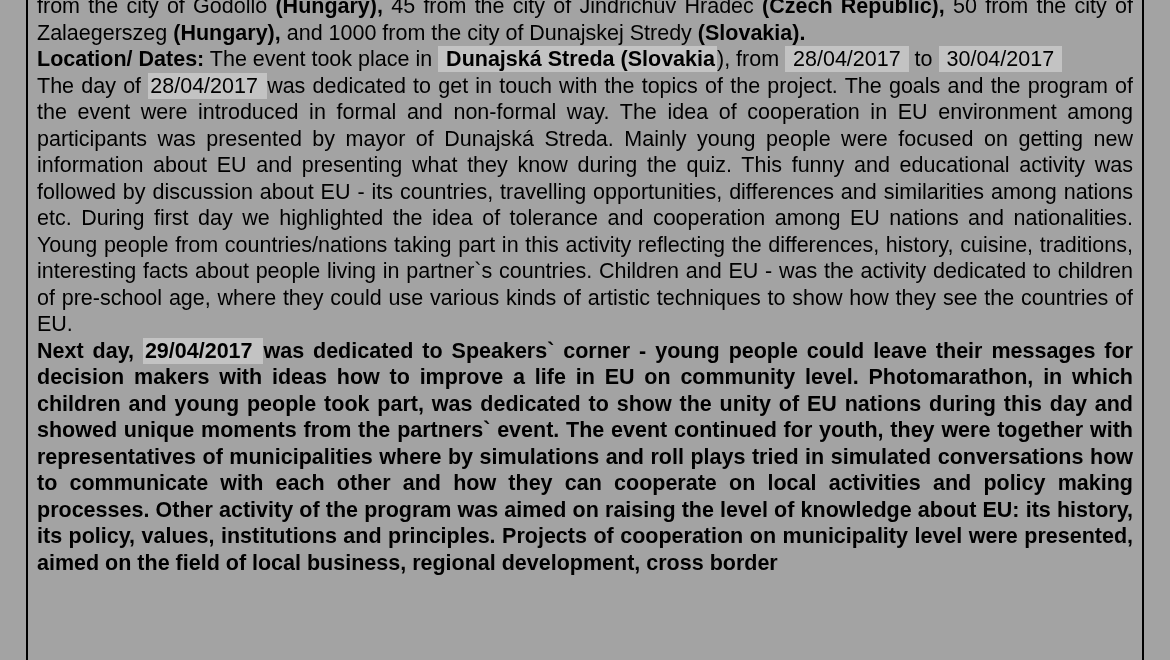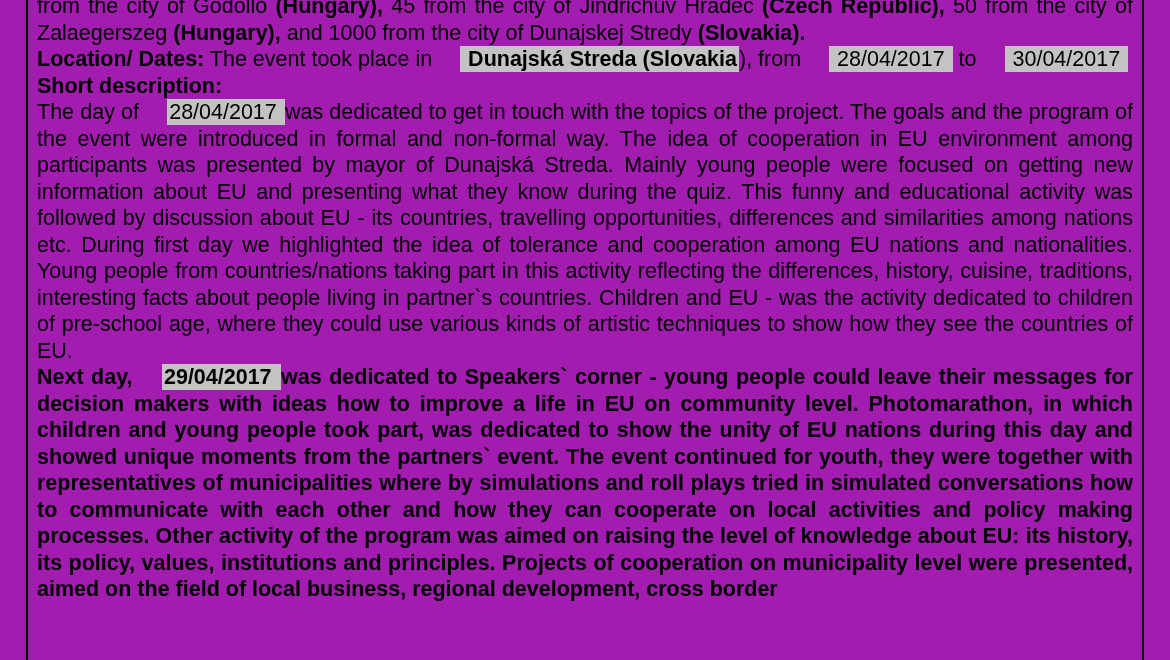--- a/index.html
+++ b/index.html
@@ -11,21 +11,21 @@
     width: 1170px;
     height: 660px;
     overflow: hidden;
     font-family: "Liberation Sans", "DejaVu Sans", sans-serif;
     color: #000000;
   }
   .page {
     position: relative;
     width: 1170px;
     height: 660px;
-    background: #a21caf;
+    background: #a3a3a3;
     overflow: hidden;
   }
   .cell-border {
     position: absolute;
     top: 0;
     width: 2px;
     height: 660px;
     background: #000000;
   }
   .cell-border.left  { left: 26px; }
@@ -37,33 +37,32 @@
     width: 1096px;
   }
   p.para {
     margin: 0;
     font-size: 21.5px;
     line-height: 26.5px;
     text-align: justify;
     word-spacing: normal;
   }
   .b { font-weight: bold; }
-  .hl { padding: 1px 2px; margin-left: 22px; }
+  .hl { padding: 1px 2px; }
   
   [data-name="location-dates-line"]      { margin-top: 18px; text-align: left; }
   [data-name="short-description-heading"]{ margin-top: 25px; text-align: left; }
   [data-name="day1-paragraph"]           { margin-top: 28px; }
   [data-name="day2-paragraph"]           { margin-top: 29px; font-weight: bold; }
 </style>
 </head>
 <body>
 
 <div class="page" data-name="document-page">
   <div class="cell-border left" data-name="table-cell-border-left"></div>
   <div class="cell-border right" data-name="table-cell-border-right"></div>
   <div class="doc-body" data-name="document-body" style="color: rgb(0, 0, 0);">
       <p class="para" data-name="participants-paragraph-continued"><span data-name="text-run">from the city of Gödöllő </span><span class="b" data-name="bold-text-run">(Hungary),</span><span data-name="text-run"> 45 from the city of Jindřichův Hradec </span><span class="b" data-name="bold-text-run">(Czech Republic),</span><span data-name="text-run"> 50 from the city of Zalaegerszeg </span><span class="b" data-name="bold-text-run">(Hungary),</span><span data-name="text-run"> and 1000 from the city of Dunajskej Stredy </span><span class="b" data-name="bold-text-run">(Slovakia).</span></p>
       <p class="para" data-name="location-dates-line"><span class="b" data-name="bold-text-run">Location/ Dates:</span><span data-name="text-run"> The event took place in </span><span class="b hl" data-name="highlighted-text-run" style="background-color: rgb(195, 195, 195);">&nbsp;Dunajská Streda (Slovakia</span><span data-name="text-run">), from </span><span class="hl" data-name="highlighted-text-run" style="background-color: rgb(195, 195, 195);">&nbsp;28/04/2017&nbsp;</span><span data-name="text-run"> to </span><span class="hl" data-name="highlighted-text-run" style="background-color: rgb(195, 195, 195);">&nbsp;30/04/2017&nbsp;</span></p>
-      <p class="para" data-name="short-description-heading"><span class="b" data-name="bold-text-run">Short description:</span></p>
       <p class="para" data-name="day1-paragraph"><span data-name="text-run">The day of </span><span class="hl" data-name="highlighted-text-run" style="background-color: rgb(195, 195, 195);">28/04/2017 </span><span data-name="text-run">was dedicated to get in touch with the topics of the project. The goals and the program of the event were introduced in formal and non-formal way. The idea of cooperation in EU environment among participants was presented by mayor of Dunajská Streda. Mainly young people were focused on getting new information about EU and presenting what they know during the quiz. This funny and educational activity was followed by discussion about EU - its countries, travelling opportunities, differences and similarities among nations etc. During first day we highlighted the idea of tolerance and cooperation among EU nations and nationalities. Young people from countries/nations taking part in this activity reflecting the differences, history, cuisine, traditions, interesting facts about people living in partner`s countries. Children and EU - was the activity dedicated to children of pre-school age, where they could use various kinds of artistic techniques to show how they see the countries of EU.</span></p>
       <p class="para" data-name="day2-paragraph"><span data-name="text-run">Next day, </span><span class="hl" data-name="highlighted-text-run" style="background-color: rgb(195, 195, 195);">29/04/2017 </span><span data-name="text-run">was dedicated to Speakers` corner - young people could leave their messages for decision makers with ideas how to improve a life in EU on community level. Photomarathon, in which children and young people took part, was dedicated to show the unity of EU nations during this day and showed unique moments from the partners` event. The event continued for youth, they were together with representatives of municipalities where by simulations and roll plays tried in simulated conversations how to communicate with each other and how they can cooperate on local activities and policy making processes. Other activity of the program was aimed on raising the level of knowledge about EU: its history, its policy, values, institutions and principles. Projects of cooperation on municipality level were presented, aimed on the field of local business, regional development, cross border</span></p>
     </div>
 </div>
 
 </body></html>

